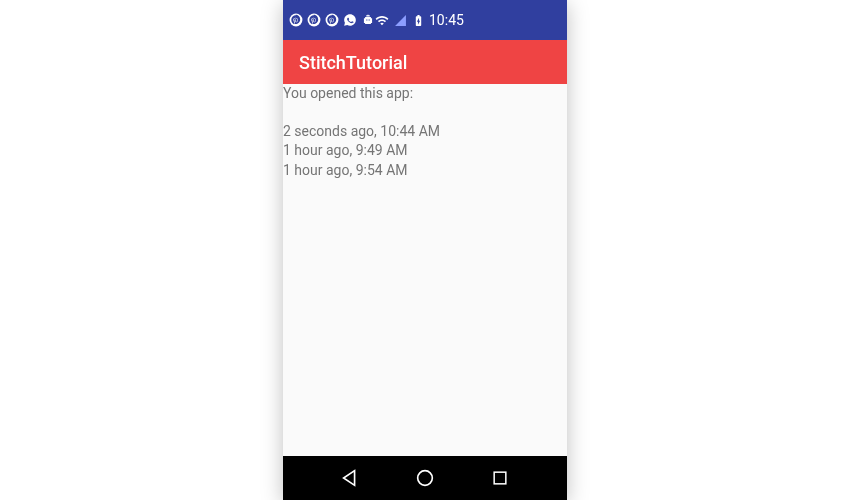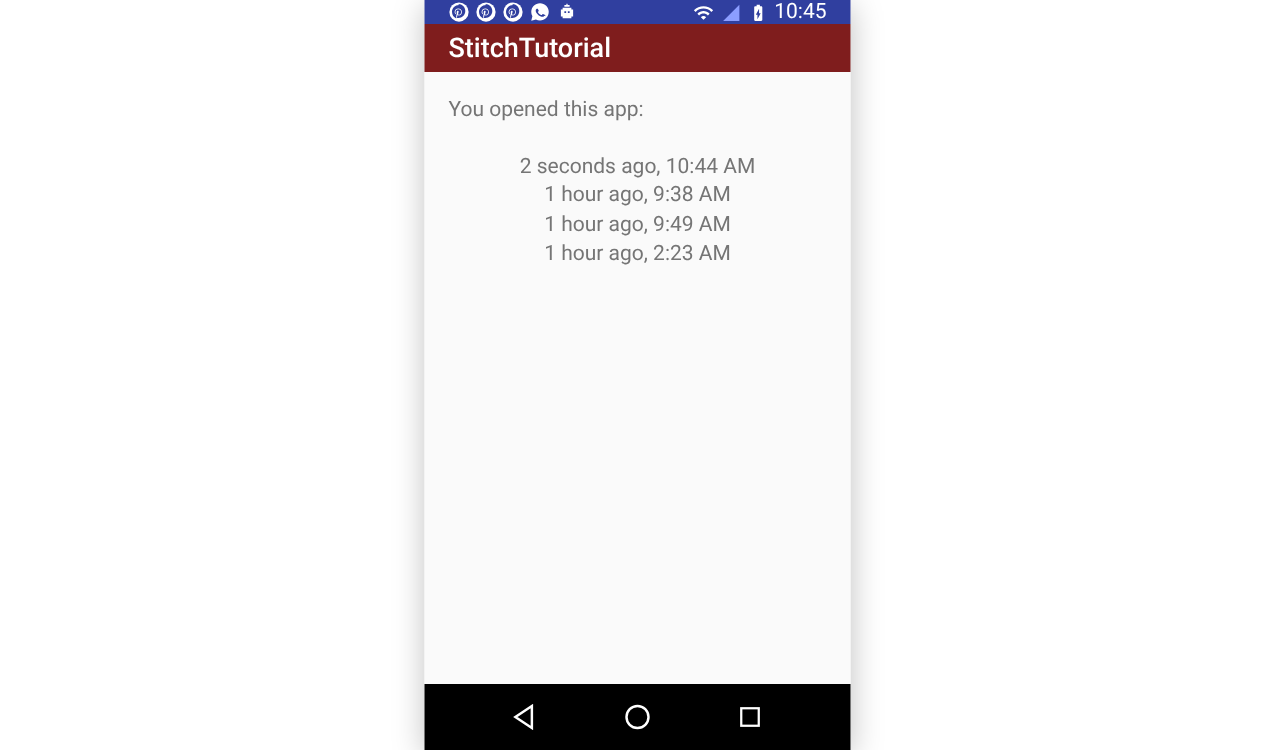--- a/index.html
+++ b/index.html
@@ -19,27 +19,26 @@
     .device {
       width: 284px;
       height: 500px;
       background: #fafafa;
       box-shadow: 0 4px 20px rgba(0,0,0,0.25);
       display: flex;
       flex-direction: column;
       margin-top: 0;
     }
     .status-bar {
-      height: 16px;
+      height: 40px;
       background: #303f9f;
       color: #ffffff;
       display: flex;
       align-items: center;
-      justify-content: space-between;
-      padding: 0 16px;
+      padding: 0 6px;
       font-size: 13px;
     }
     .status-left {
       display: flex;
       align-items: center;
       gap: 4px;
     }
     .status-right {
       display: flex;
       align-items: center;
@@ -50,43 +49,41 @@
       height: 14px;
       display: inline-flex;
       align-items: center;
       justify-content: center;
     }
     .status-time {
       font-size: 14px;
       font-weight: 400;
     }
     .app-bar {
-      height: 32px;
-      background: #7f1d1d;
+      height: 44px;
+      background: #ef4444;
       color: #ffffff;
       display: flex;
       align-items: center;
       padding: 0 16px;
       font-size: 18px;
       font-weight: 500;
     }
     .content {
       flex: 1;
       background: #fafafa;
-      padding: 16px;
       color: #757575;
       font-size: 14px;
       line-height: 1.4;
     }
     .content-heading {
       margin-bottom: 18px;
     }
     .log-item {
       line-height: 1.4;
-      text-align: center;
     }
     .nav-bar {
       height: 44px;
       background: #000000;
       display: flex;
       align-items: center;
       justify-content: space-around;
       padding: 0 30px;
     }
     .nav-btn {
@@ -157,23 +154,22 @@
   </div>
 
   <div class="app-bar">
     <span>StitchTutorial</span>
   </div>
 
   <div class="content">
     <div class="content-heading">You opened this app:</div>
     <div>
       <div class="log-item">2 seconds ago, 10:44 AM</div>
-      <div class="log-item">1 hour ago, 9:38 AM</div>
       <div class="log-item">1 hour ago, 9:49 AM</div>
-      <div class="log-item">1 hour ago, 2:23 AM</div>
+      <div class="log-item">1 hour ago, 9:54 AM</div>
     </div>
   </div>
 
   <div class="nav-bar">
     <div class="nav-btn">
       <svg viewBox="0 0 24 24" width="22" height="22" stroke="#ffffff" stroke-width="1.8" fill="none">
           <path d="M17 4 L5 12 L17 20 Z"></path>
         </svg>
     </div>
     <div class="nav-btn">

